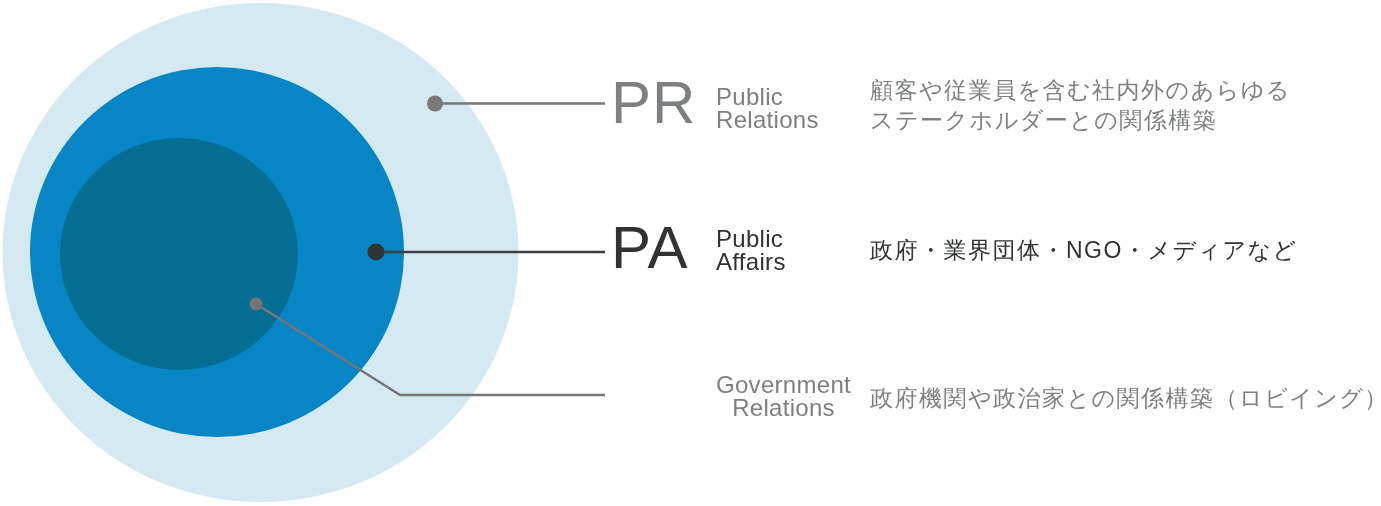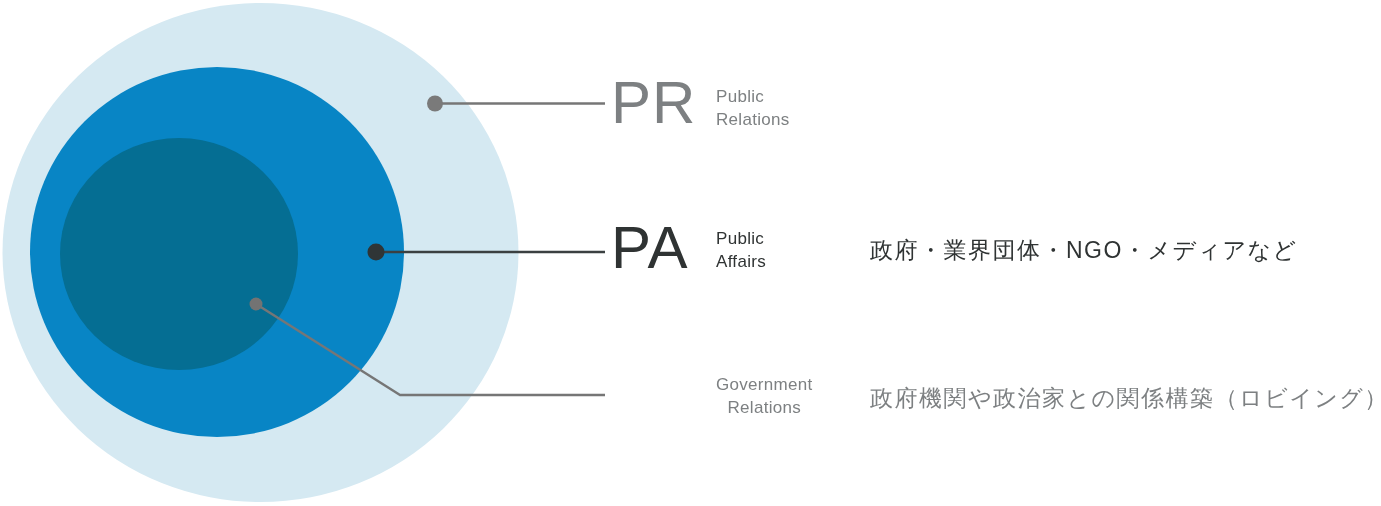--- a/index.html
+++ b/index.html
@@ -14,21 +14,21 @@
   .row{position:absolute;left:0;top:0;width:100%;height:100%;pointer-events:none;}
   .abbr{
     position:absolute;left:611px;
     transform:translateY(-52%);
     font-size:60px;letter-spacing:1px;font-weight:400;
     white-space:nowrap;
   }
   .name{
     position:absolute;left:716px;
     transform:translateY(-50%);
-    font-size:17px;line-height:23px;letter-spacing:0.3px;
+    font-size:24px;line-height:23px;letter-spacing:0.3px;
     white-space:nowrap;
   }
   .desc{
     position:absolute;left:870px;
     transform:translateY(-50%);
     font-size:23px;line-height:30px;letter-spacing:1.5px;
     white-space:nowrap;
   }
   .row-pr .abbr{top:104px;}
   .row-pr .name{top:108px;}
@@ -60,20 +60,24 @@
     <circle cx="376" cy="252" r="8.5" fill="#2f3536"></circle>
     <circle cx="256" cy="304" r="6.5" fill="#737373"></circle>
   </svg>
 
   <div class="row row-pr muted">
     <div class="abbr">PR</div>
     <div class="name">
       <div>Public</div>
       <div>Relations</div>
     </div>
+    <div class="desc">
+      <div>顧客や従業員を含む社内外のあらゆる</div>
+      <div>ステークホルダーとの関係構築</div>
+    </div>
   </div>
 
   <div class="row row-pa emphasis">
     <div class="abbr">PA</div>
     <div class="name">
       <div>Public</div>
       <div>Affairs</div>
     </div>
     <div class="desc">
       <div>政府・業界団体・NGO・メディアなど</div>

